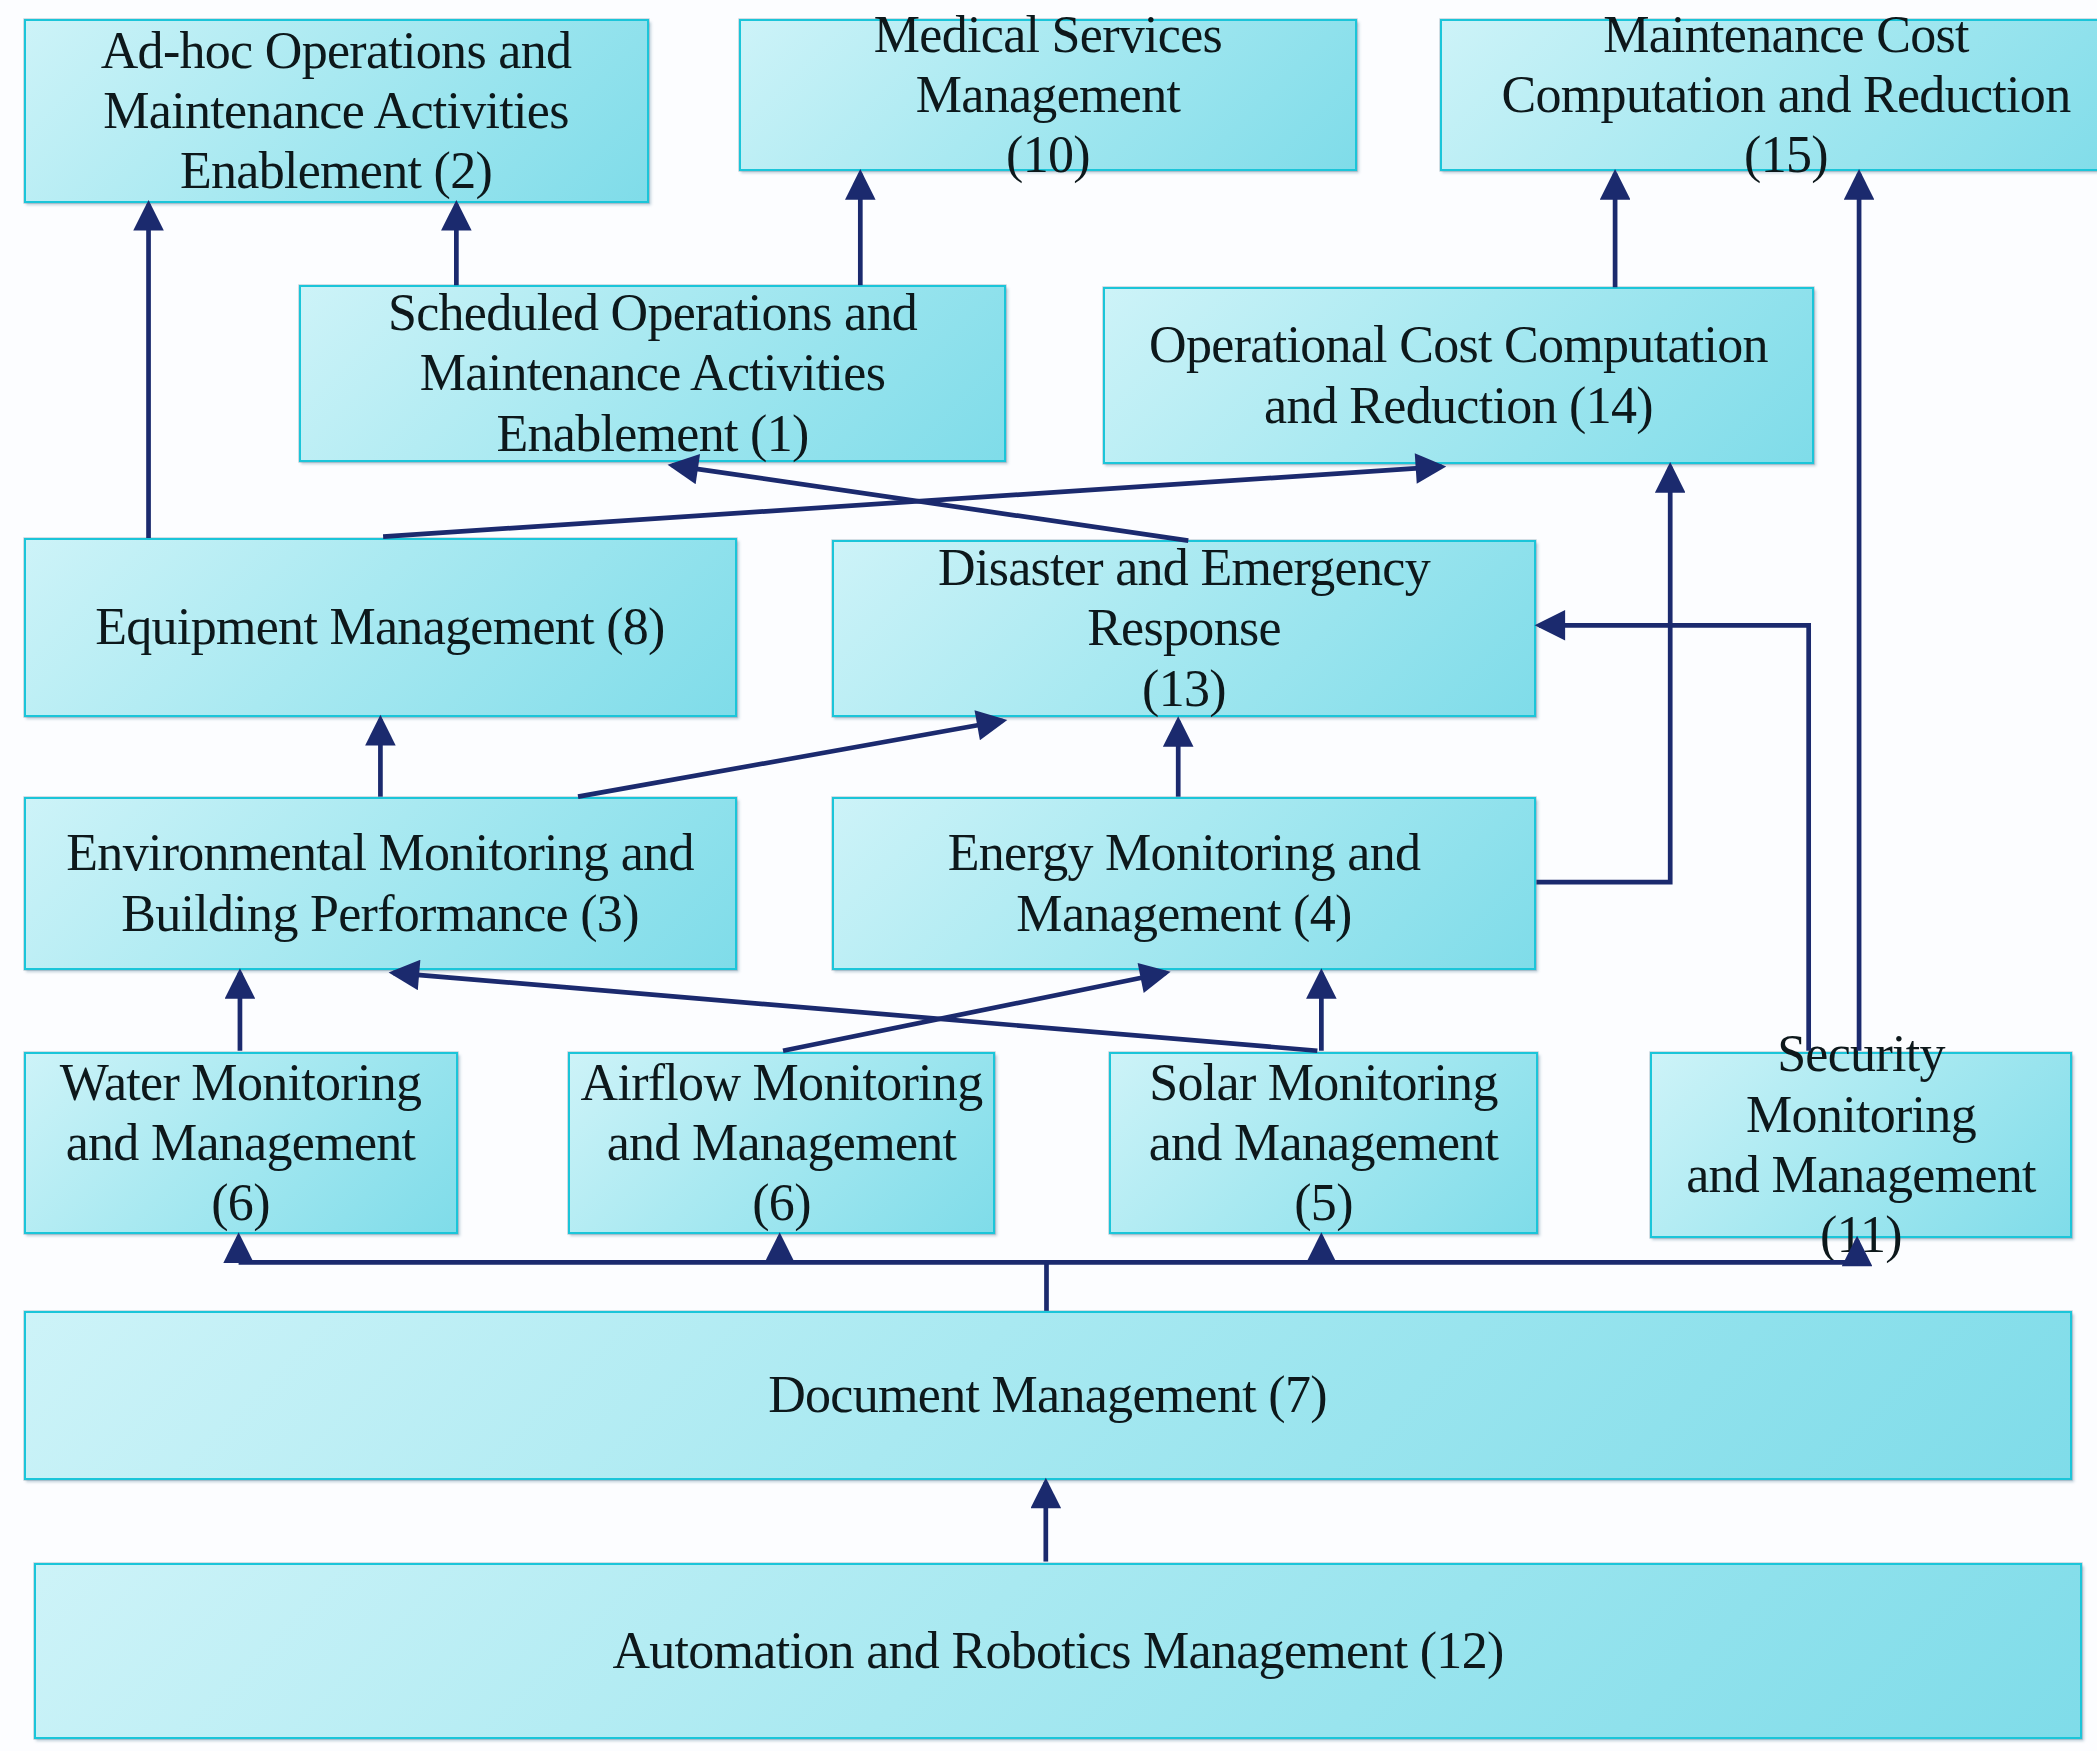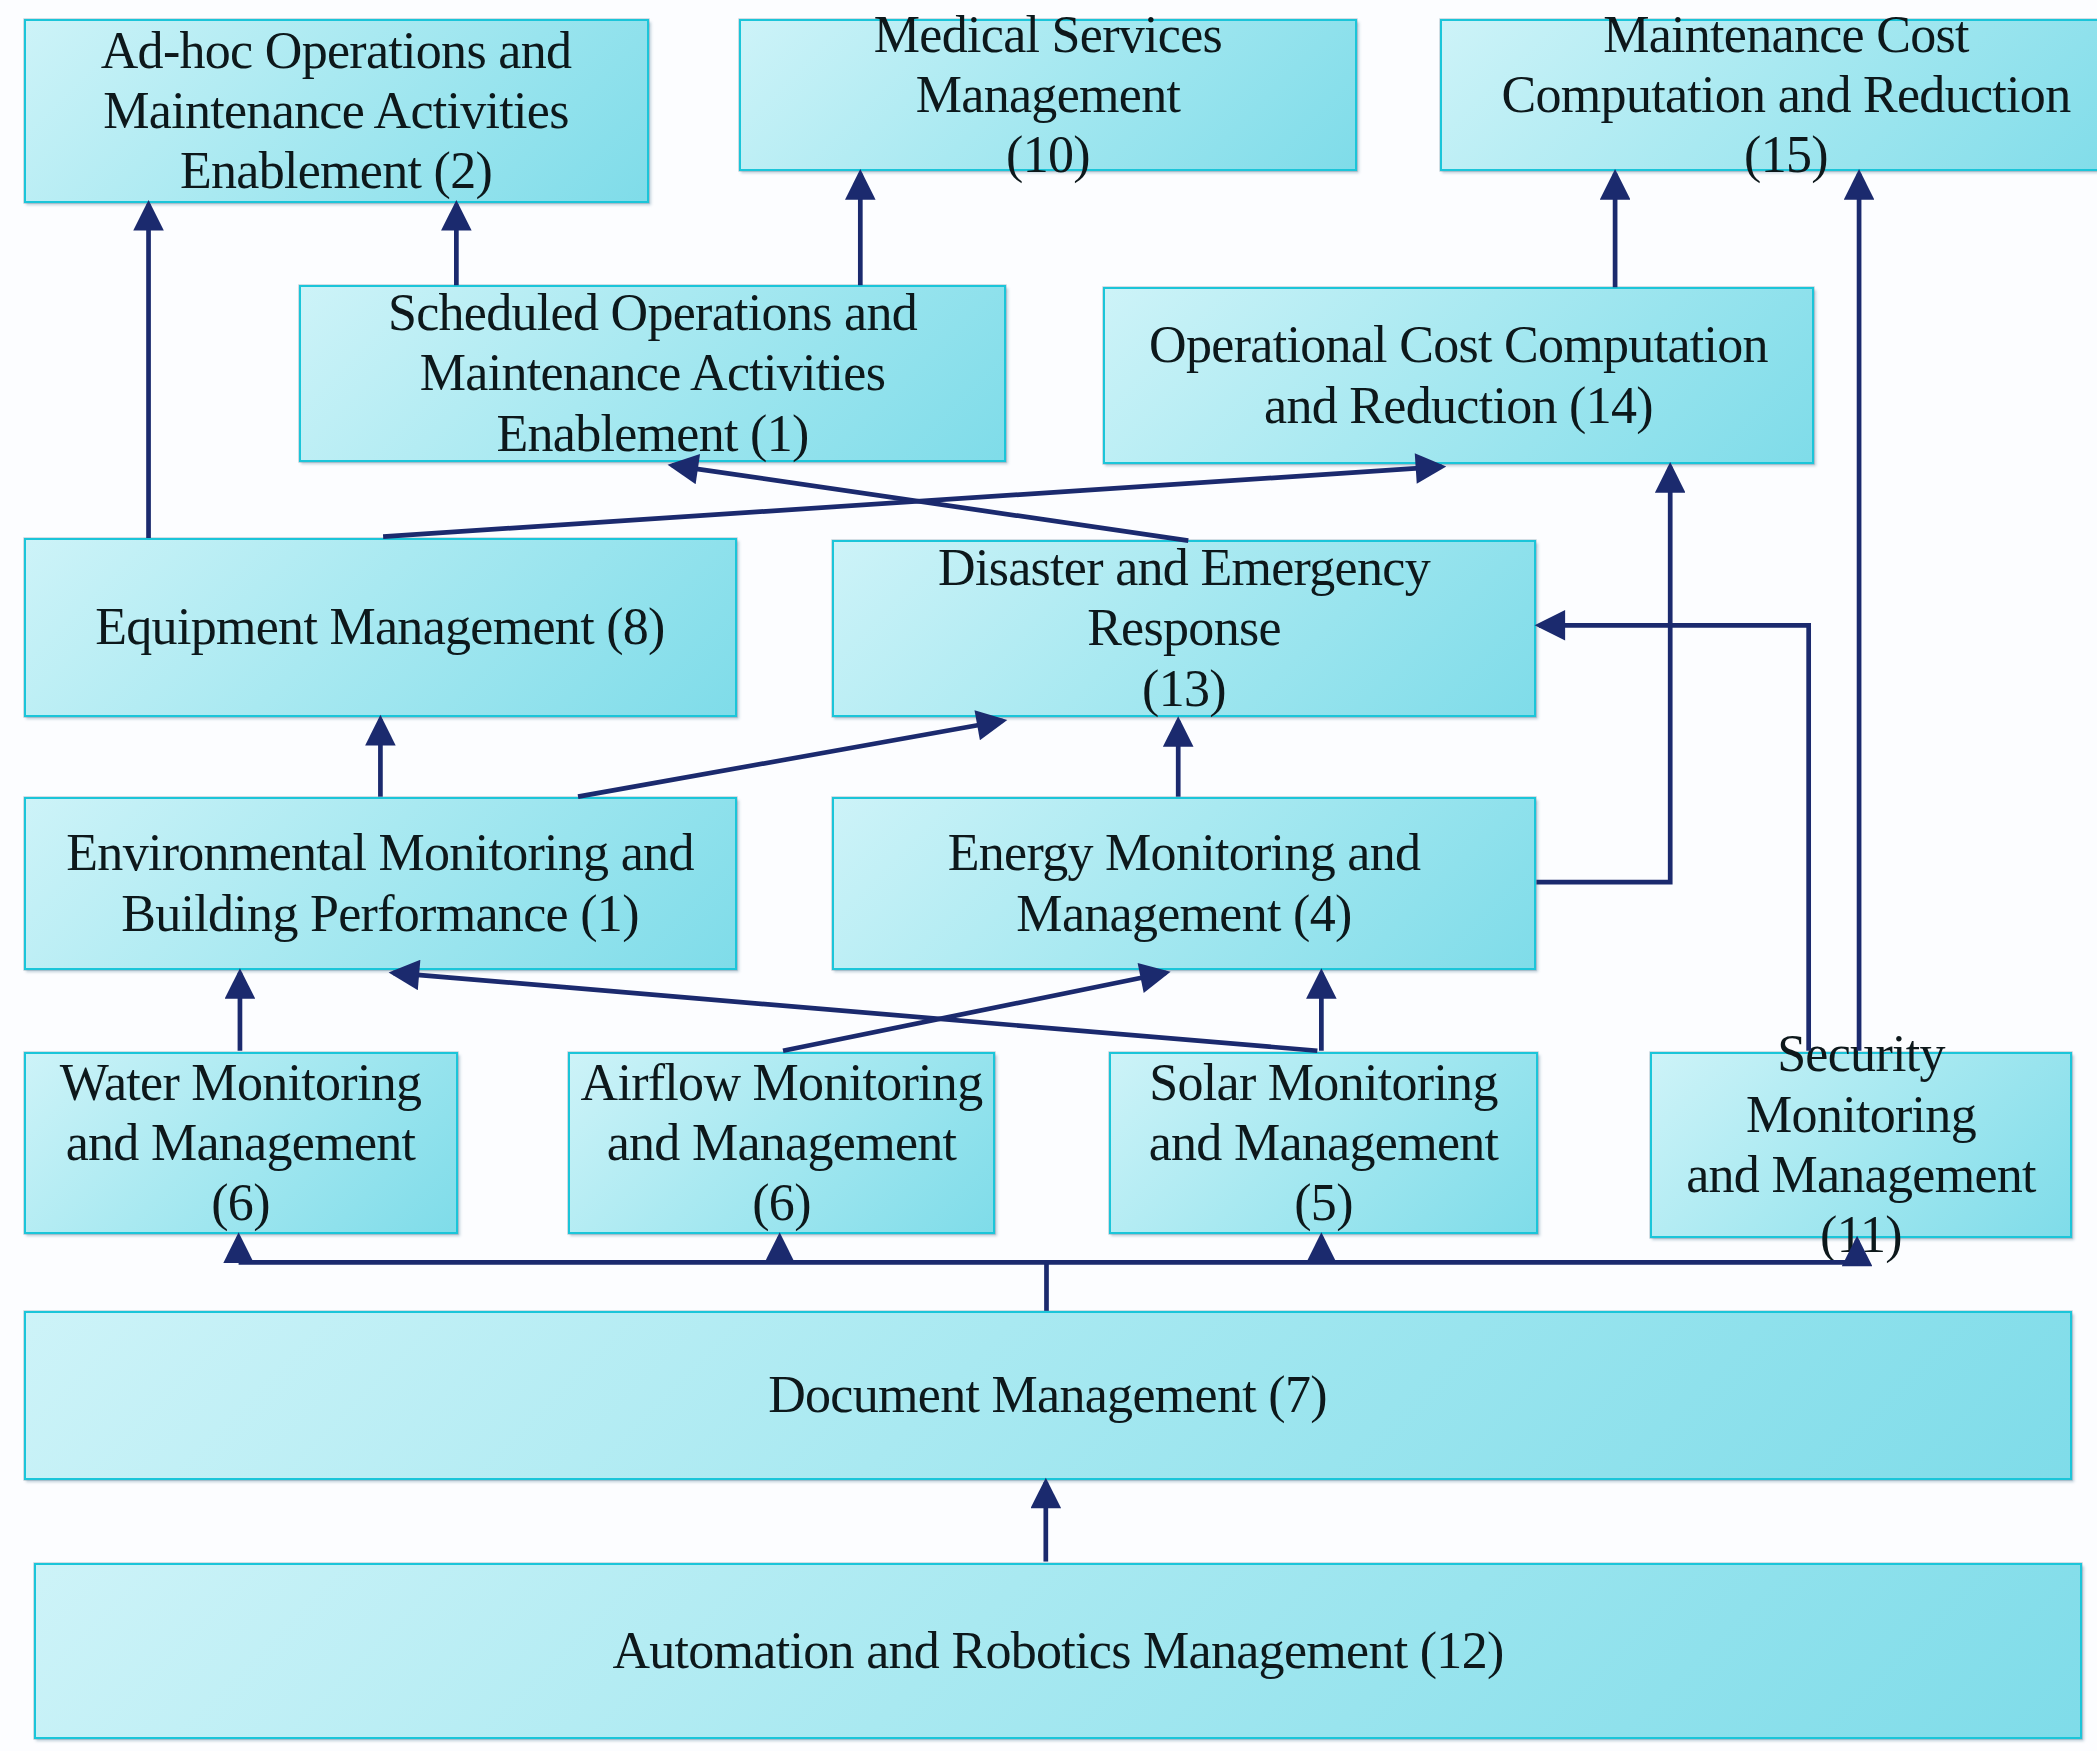--- a/index.html
+++ b/index.html
@@ -94,21 +94,21 @@
     </div>
     <div class="node" style="left: 23.5px; top: 538px; width: 713px; height: 179px;">
       <span class="node-label">Equipment Management (8)</span>
     </div>
     <div class="node" style="left: 832px; top: 540px; width: 704px; height: 177px;">
       <span class="node-label">Disaster and Emergency Response
 (13)</span>
     </div>
     <div class="node" style="left: 23.5px; top: 797px; width: 713px; height: 173px;">
       <span class="node-label">Environmental Monitoring and
-Building Performance (1)</span>
+Building Performance (3)</span>
     </div>
     <div class="node" style="left: 832px; top: 797px; width: 704px; height: 173px;">
       <span class="node-label">Energy Monitoring and
 Management (4)</span>
     </div>
     <div class="node" style="left: 23.5px; top: 1052px; width: 434px; height: 182px;">
       <span class="node-label">Water Monitoring
 and Management (6)</span>
     </div>
     <div class="node" style="left: 568px; top: 1052px; width: 427px; height: 182px;">

